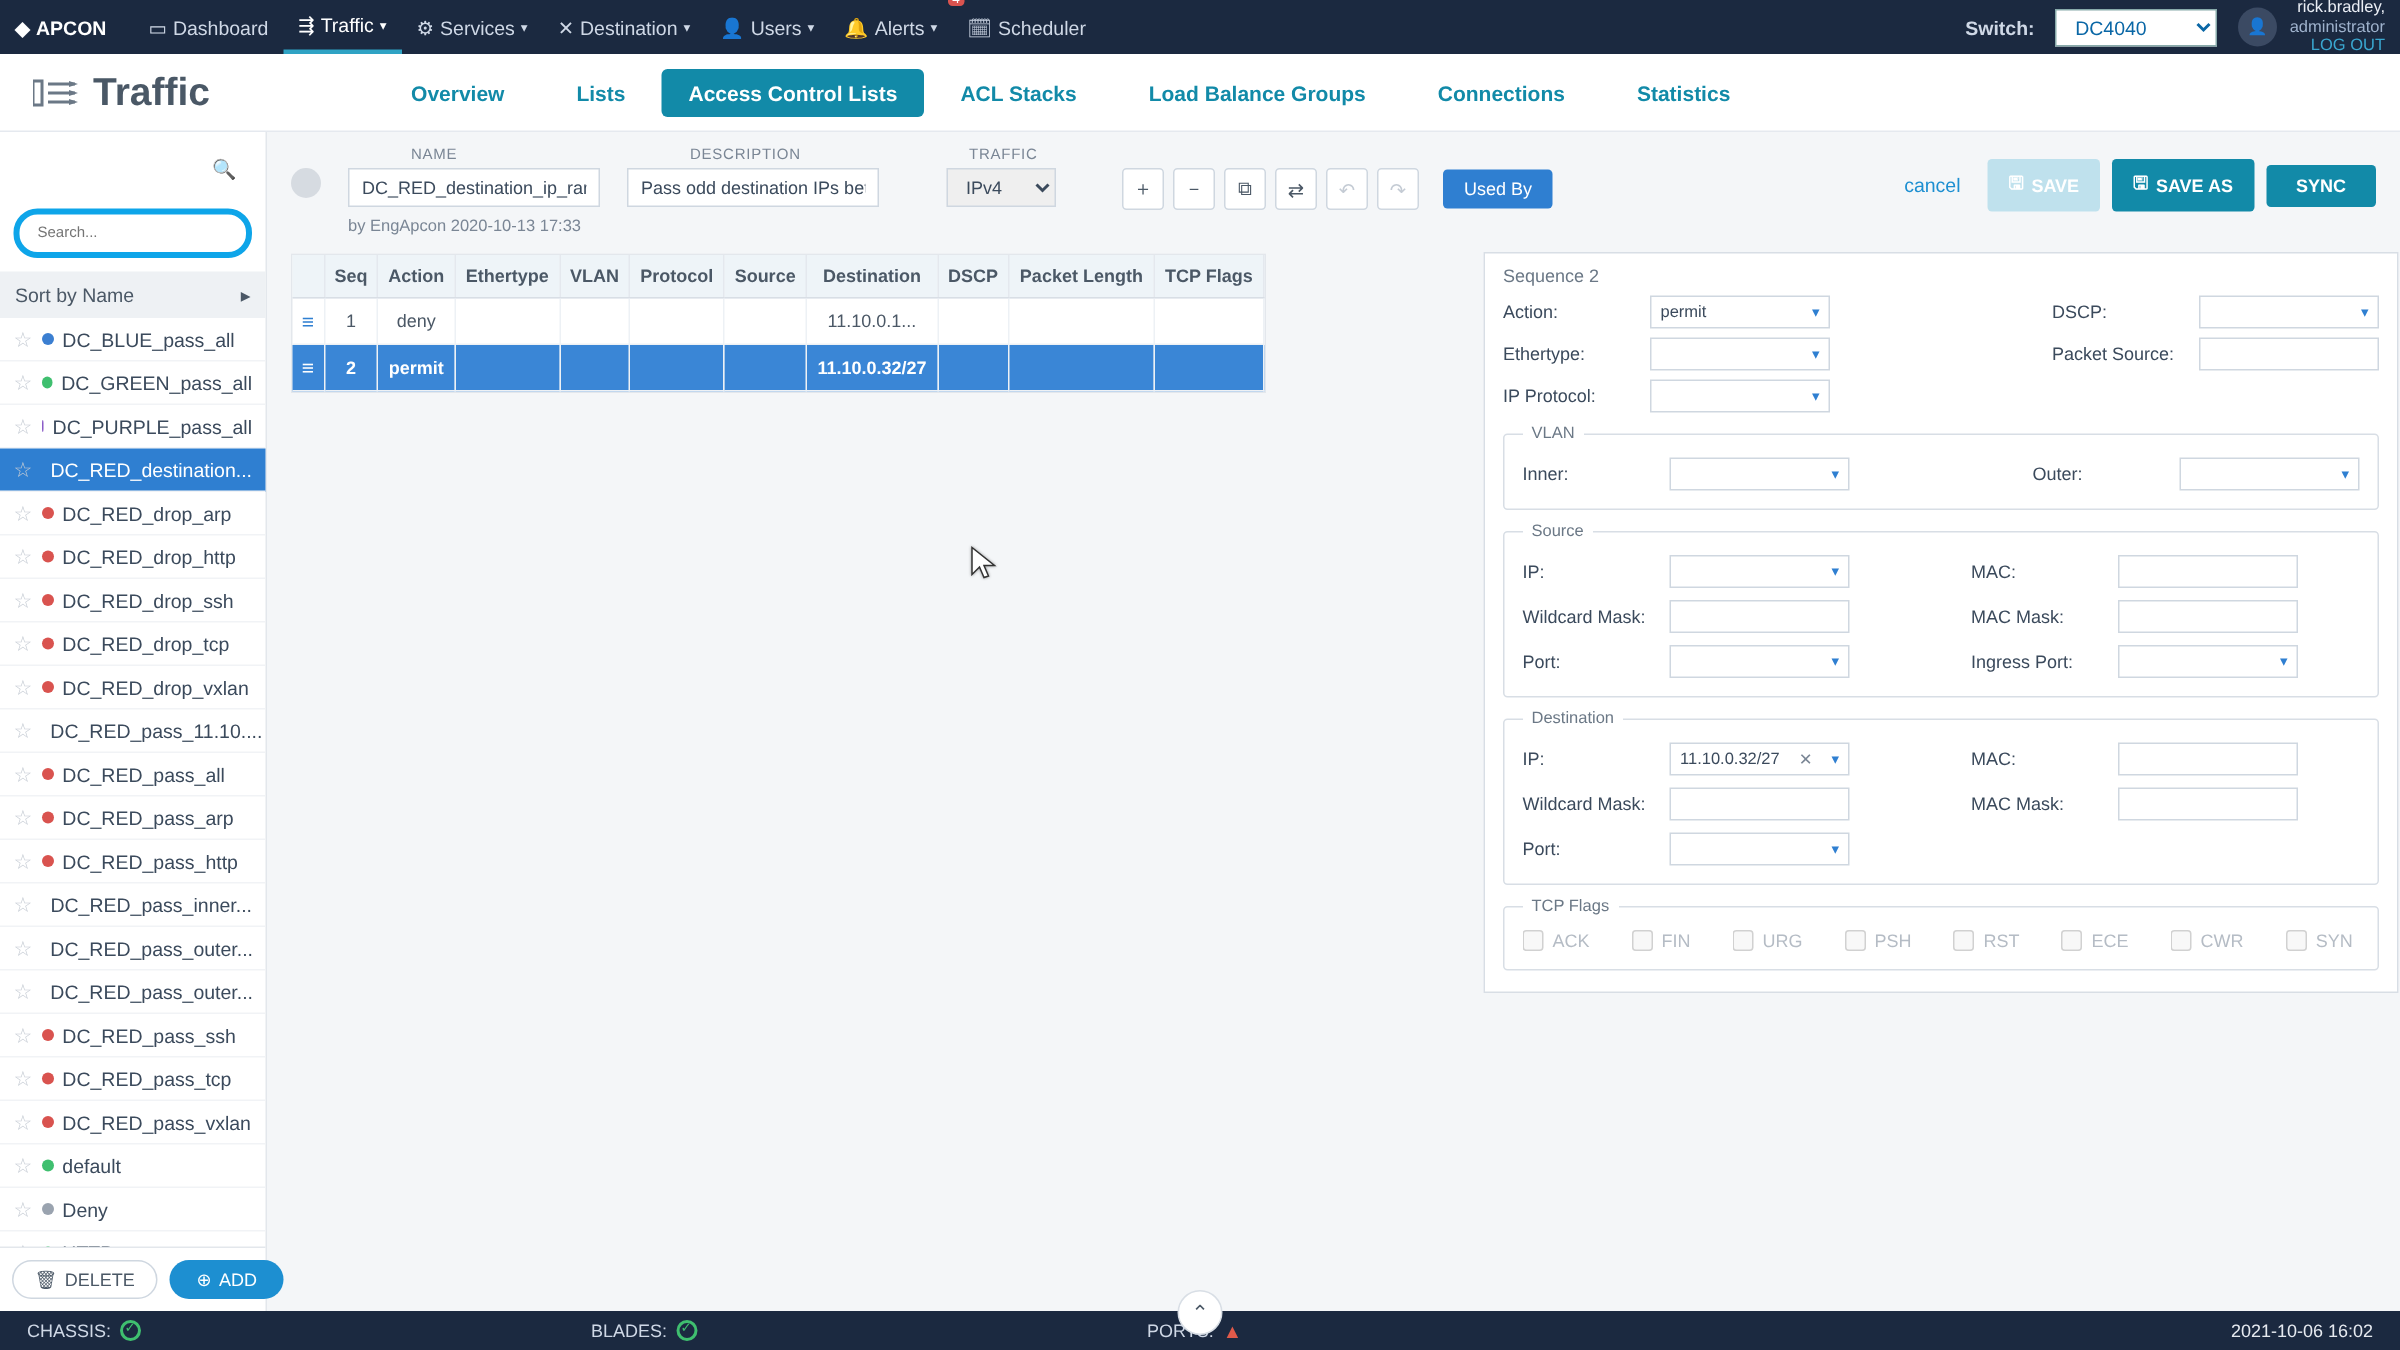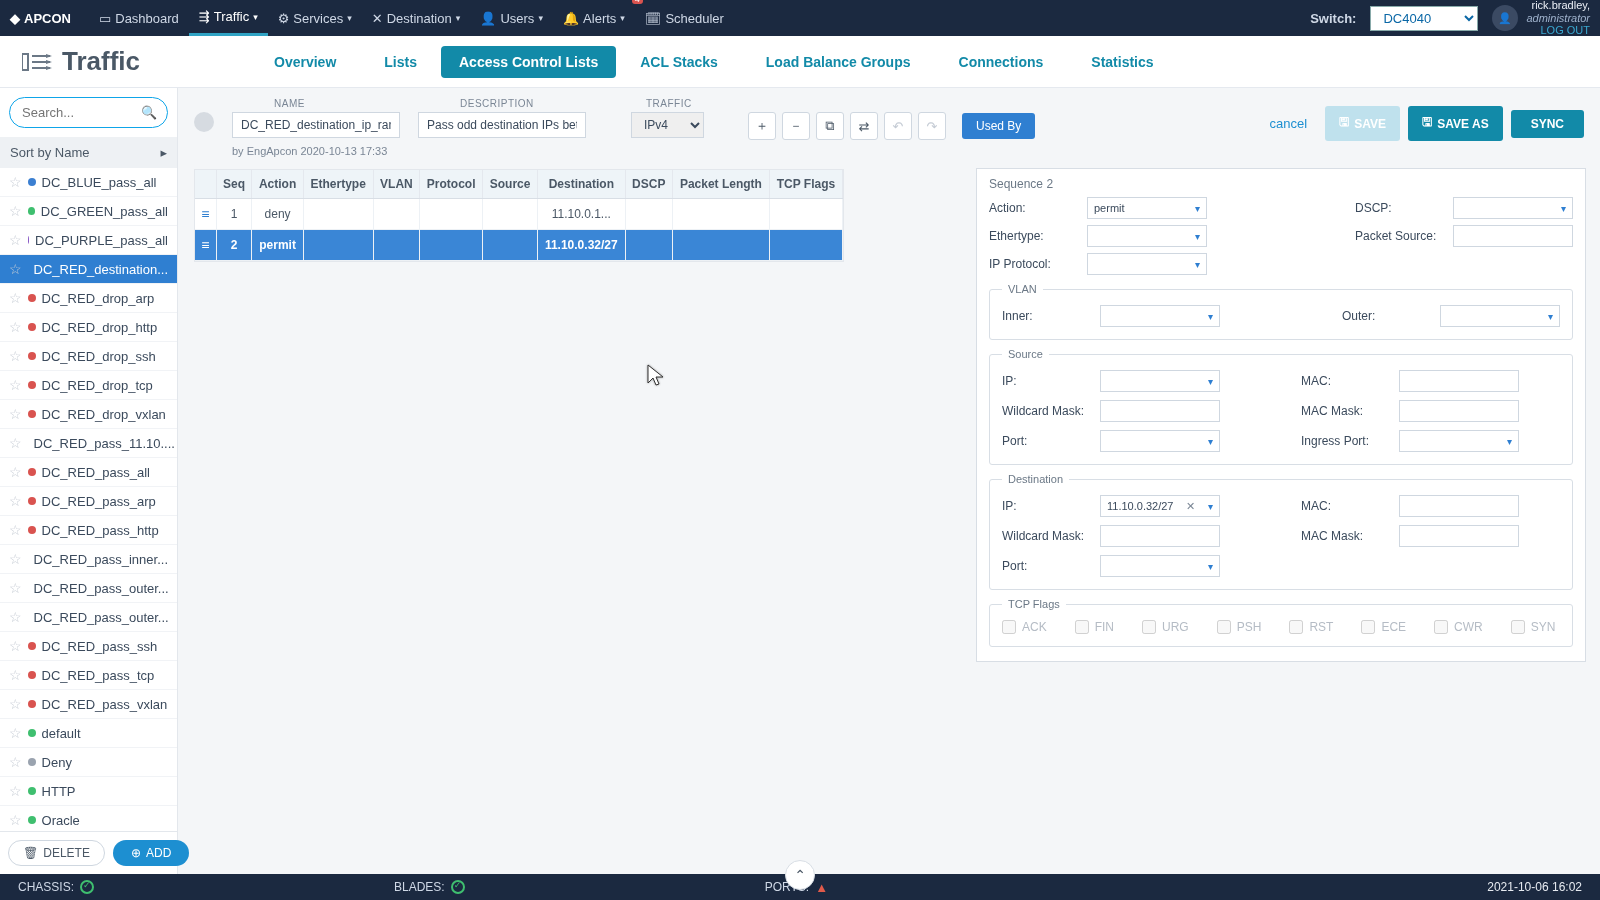--- a/index.html
+++ b/index.html
@@ -12,35 +12,35 @@
   .topnav .navitem.active { border-bottom:3px solid #2fa3c4; color:#fff; }
   .topnav .caret { font-size:9px; }
   .topnav .badge { position:relative; }
   .topnav .badge .num { position:absolute; top:-6px; right:-8px; background:#d9534f; color:#fff; font-size:9px; border-radius:3px; padding:0 3px; }
   .topnav .right { margin-left:auto; display:flex; align-items:center; gap:14px; }
   .topnav .switchlabel { color:#cfd8e6;font-weight:bold; }
   .topnav select.switch { background:#fff; border:1px solid #8aa; color:#0a67a6; padding:3px 30px 3px 8px; font-size:13px; }
   .userblock { text-align:right; font-size:11px; line-height:1.15; display:flex; align-items:center; gap:8px; }
   .userblock .avatar { width:26px; height:26px; border-radius:50%; background:#3b4a63; display:flex; align-items:center; justify-content:center; color:#cfd8e6; }
   .userblock .name { color:#eaeef5; }
-  .userblock .role { color:#9fb2cc;font-style:italic; }
+  .userblock .role { color:#9fb2cc; }
   .userblock .logout { color:#3aa7d0; }
 
   
   .subnav { background:#fff; height:52px; display:flex; align-items:center; padding:0 22px; border-bottom:1px solid #e5e9ef; }
   .subnav .pageicon { width:30px; height:24px; margin-right:10px; display:flex; align-items:center; }
   .subnav h1 { font-size:26px; color:#4a5866; font-weight:600; margin-right:110px; }
   .subtab { color:#128aa8; font-size:14px; padding:0 24px; height:100%; display:flex; align-items:center; cursor:pointer; font-weight:600; }
   .subtab.active { background:#128aa8; color:#fff; border-radius:4px; height:32px; padding:0 18px; }
 
   
   .layout { display:flex; height:calc(100% - 36px - 52px - 26px); }
   .sidebar { width:178px; background:#fff; border-right:1px solid #e3e7ec; display:flex; flex-direction:column; }
   .searchbox { margin:9px; position:relative; }
-  .searchbox input { width:100%; padding:7px 30px 7px 12px; border:1px solid #0ea5e9; border-radius:16px; font-size:13px; }
+  .searchbox input { width:100%; padding:7px 30px 7px 12px; border:4px solid #0ea5e9; border-radius:16px; font-size:10px;margin-top:42px; }
   .searchbox .glass { position:absolute; right:10px; top:8px; color:#6b7b8e; font-size:13px; }
   .sorthdr { background:#eef1f4; padding:8px 10px; font-size:13px; color:#4b5866; display:flex; justify-content:space-between; align-items:center; cursor:pointer; }
   .aclist { flex:1; overflow-y:auto; }
   .aclist .row { display:flex; align-items:center; gap:6px; padding:6px 9px; font-size:13px; color:#3b4a5c; cursor:pointer; white-space:nowrap; overflow:hidden; text-overflow:ellipsis; border-bottom:1px solid #f1f3f6; }
   .aclist .row.sel { background:#2f7fd1; color:#fff; }
   .star { color:#c6ccd4; font-size:14px; }
   .dot { width:8px; height:8px; border-radius:50%; display:inline-block; }
   .sidebar-footer { border-top:1px solid #e3e7ec; padding:8px; display:flex; gap:8px; }
   .btn-delete { background:#fff; border:1px solid #cfd7e0; border-radius:16px; padding:5px 14px; font-size:12px; color:#4b5866; cursor:pointer; display:flex; gap:5px; align-items:center; }
   .btn-add { background:#1d8fd1; border:none; color:#fff; border-radius:16px; padding:5px 18px; font-size:12px; cursor:pointer; display:flex; gap:5px; align-items:center; }
@@ -70,21 +70,21 @@
   
   .tablewrap { margin-top:12px; border:1px solid #e3e7ec; background:#fff; width:650px; }
   .tablewrap table { width:100%; border-collapse:collapse; font-size:12px; }
   .tablewrap th { background:#eef4f8; color:#4b5866; font-weight:600; padding:7px 6px; border-bottom:1px solid #d8dee5; border-right:1px solid #e4e8ee; text-align:center; }
   .tablewrap td { padding:7px 6px; border-bottom:1px solid #edf1f5; border-right:1px solid #edf1f5; text-align:center; color:#4b5866; }
   .tablewrap tr.sel td { background:#3a86d6; color:#fff; font-weight:600; }
   .draghandle { color:#2f7fd1; font-size:14px; cursor:grab; }
   tr.sel .draghandle { color:#fff; }
 
   
-  .detailpanel { position:absolute; top:80px; right:14px; width:610px; border:1px solid #d8dee5; background:#fff; padding:8px 12px 14px 12px; font-size:12px; }
+  .detailpanel { position:absolute; top:80px; right:1px; width:610px; border:1px solid #d8dee5; background:#fff; padding:8px 12px 14px 12px; font-size:12px; }
   .dp-title { color:#6b7886; font-size:12px; margin-bottom:6px; }
   .dp-row { display:flex; gap:20px; margin-bottom:6px; }
   .dp-field { display:flex; align-items:center; gap:8px; }
   .dp-field label { width:90px; color:#3b4a5c; }
   .dp-field .ctl { border:1px solid #cfd7e0; height:22px; width:120px; display:flex; align-items:center; justify-content:space-between; padding:0 6px; font-size:11px; color:#3b4a5c; }
   .chev { color:#2f7fd1; font-size:10px; }
   fieldset.grp { border:1px solid #d8dee5; border-radius:3px; padding:10px 12px 12px 12px; margin-top:8px; }
   fieldset.grp legend { font-size:11px; color:#6b7886; padding:0 6px; }
   fieldset.grp.dim { color:#b5bcc5; }
   fieldset.grp.dim label, fieldset.grp.dim .cblab { color:#b5bcc5; }

